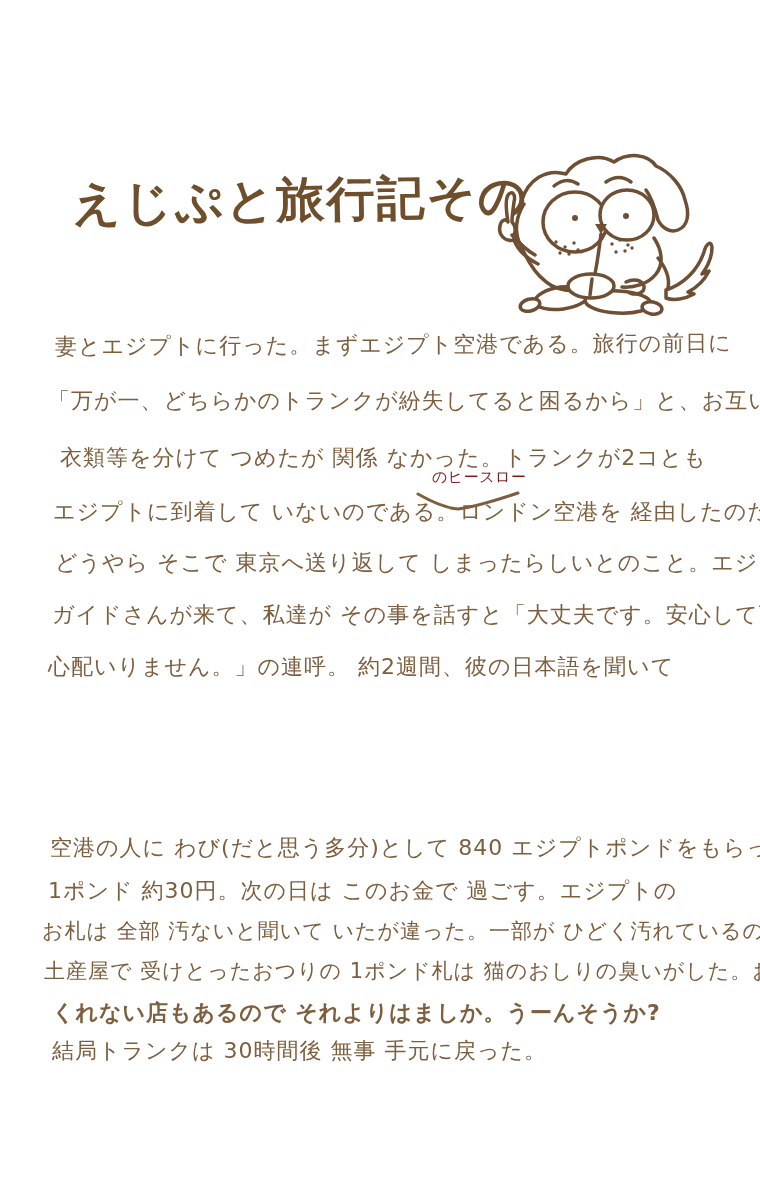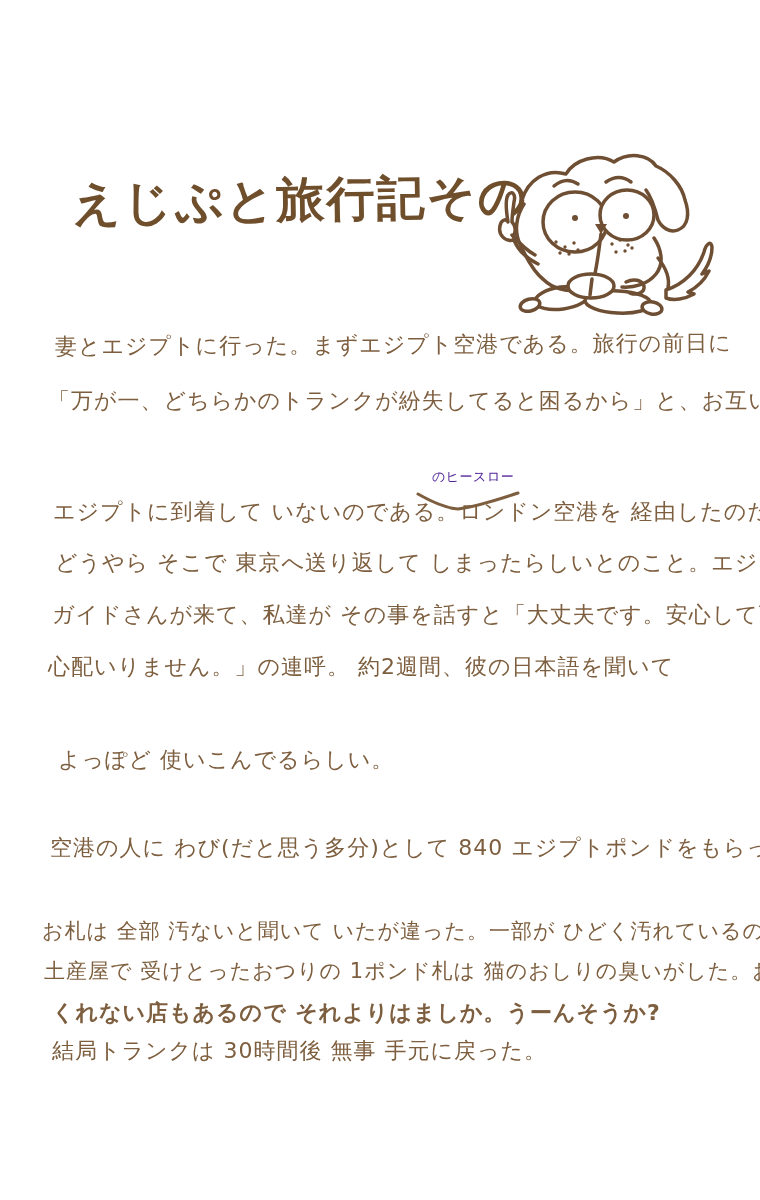--- a/index.html
+++ b/index.html
@@ -16,21 +16,21 @@
     color:#6f4e2c;white-space:nowrap;
     transform:rotate(-1deg);
   }
   .hline{
     position:absolute;
     font-size:22px;letter-spacing:1px;line-height:30px;
     color:#7d5e3e;white-space:nowrap;
   }
   .annot{
     position:absolute;left:432px;top:468px;
-    font-size:13px;letter-spacing:0.5px;color:#4c1d95;white-space:nowrap;
+    font-size:15px;letter-spacing:0.5px;color:#7f1d1d;white-space:nowrap;
   }
   .caret-svg{position:absolute;left:414px;top:488px;}
   .dog-svg{position:absolute;left:478px;top:138px;}
   .ink{stroke:#6f4f33;stroke-width:3.5;fill:none;stroke-linecap:round;stroke-linejoin:round;}
   .ink-fill{fill:#6f4f33;stroke:none;}
   .ink-white{stroke:#6f4f33;stroke-width:3.5;fill:#ffffff;stroke-linecap:round;stroke-linejoin:round;}
 </style>
 </head>
 <body>
 
@@ -84,31 +84,32 @@
 
     <ellipse class="ink-white" cx="113" cy="148" rx="23" ry="12"></ellipse>
     <path class="ink" d="M114,141 L112,157"></path>
 
     <path class="ink" d="M148,144 C156,140 164,142 166,148 C167,154 160,158 152,155"></path>
     <path class="ink" d="M180,120 C188,130 192,140 190,150"></path>
   </svg>
 
   <div class="hline" style="left:55px;top:330px;transform:rotate(-0.3deg);">妻とエジプトに行った。まずエジプト空港である。旅行の前日に</div>
   <div class="hline" style="left:48px;top:386px;">「万が一、どちらかのトランクが紛失してると困るから」と、お互いの</div>
+  <div class="hline" style="left:60px;top:443px;">衣類等を分けて つめたが 関係 なかった。トランクが2コとも</div>
 
   <div class="annot">のヒースロー</div>
   <svg class="caret-svg" width="110" height="26" viewBox="0 0 110 26" aria-hidden="true">
     <path d="M4,6 C18,14 32,20 44,21 C62,19 86,11 104,5" fill="none" stroke="#7d5e3e" stroke-width="3" stroke-linecap="round"></path>
   </svg>
 
   <div class="hline" style="left:53px;top:497px;">エジプトに到着して いないのである。ロンドン空港を 経由したのだが</div>
   <div class="hline" style="left:55px;top:548px;">どうやら そこで 東京へ送り返して しまったらしいとのこと。エジプト人の</div>
   <div class="hline" style="left:52px;top:600px;">ガイドさんが来て、私達が その事を話すと「大丈夫です。安心して下さい。</div>
   <div class="hline" style="left:48px;top:652px;text-align:right;">心配いりません。」の連呼。 約2週間、彼の日本語を聞いて</div>
-  <div class="hline" style="left:58px;top:745px;">よっぽど 使いこんでるらしい。</div>
 
   <div class="hline" style="left:50px;top:833px;">空港の人に わび(だと思う多分)として 840 エジプトポンドをもらった。</div>
+  <div class="hline" style="left:48px;top:876px;">1ポンド 約30円。次の日は このお金で 過ごす。エジプトの</div>
   <div class="hline" style="left:42px;top:916px;font-size:21px;">お札は 全部 汚ないと聞いて いたが違った。一部が ひどく汚れているのである。</div>
   <div class="hline" style="left:44px;top:956px;font-size:21px;">土産屋で 受けとったおつりの 1ポンド札は 猫のおしりの臭いがした。おつりを</div>
   <div class="hline" style="left:52px;top:998px;font-weight:bold;">くれない店もあるので それよりはましか。うーんそうか?</div>
   <div class="hline" style="left:52px;top:1036px;">結局トランクは 30時間後 無事 手元に戻った。</div>
 
 </div>
 
 </body></html>

